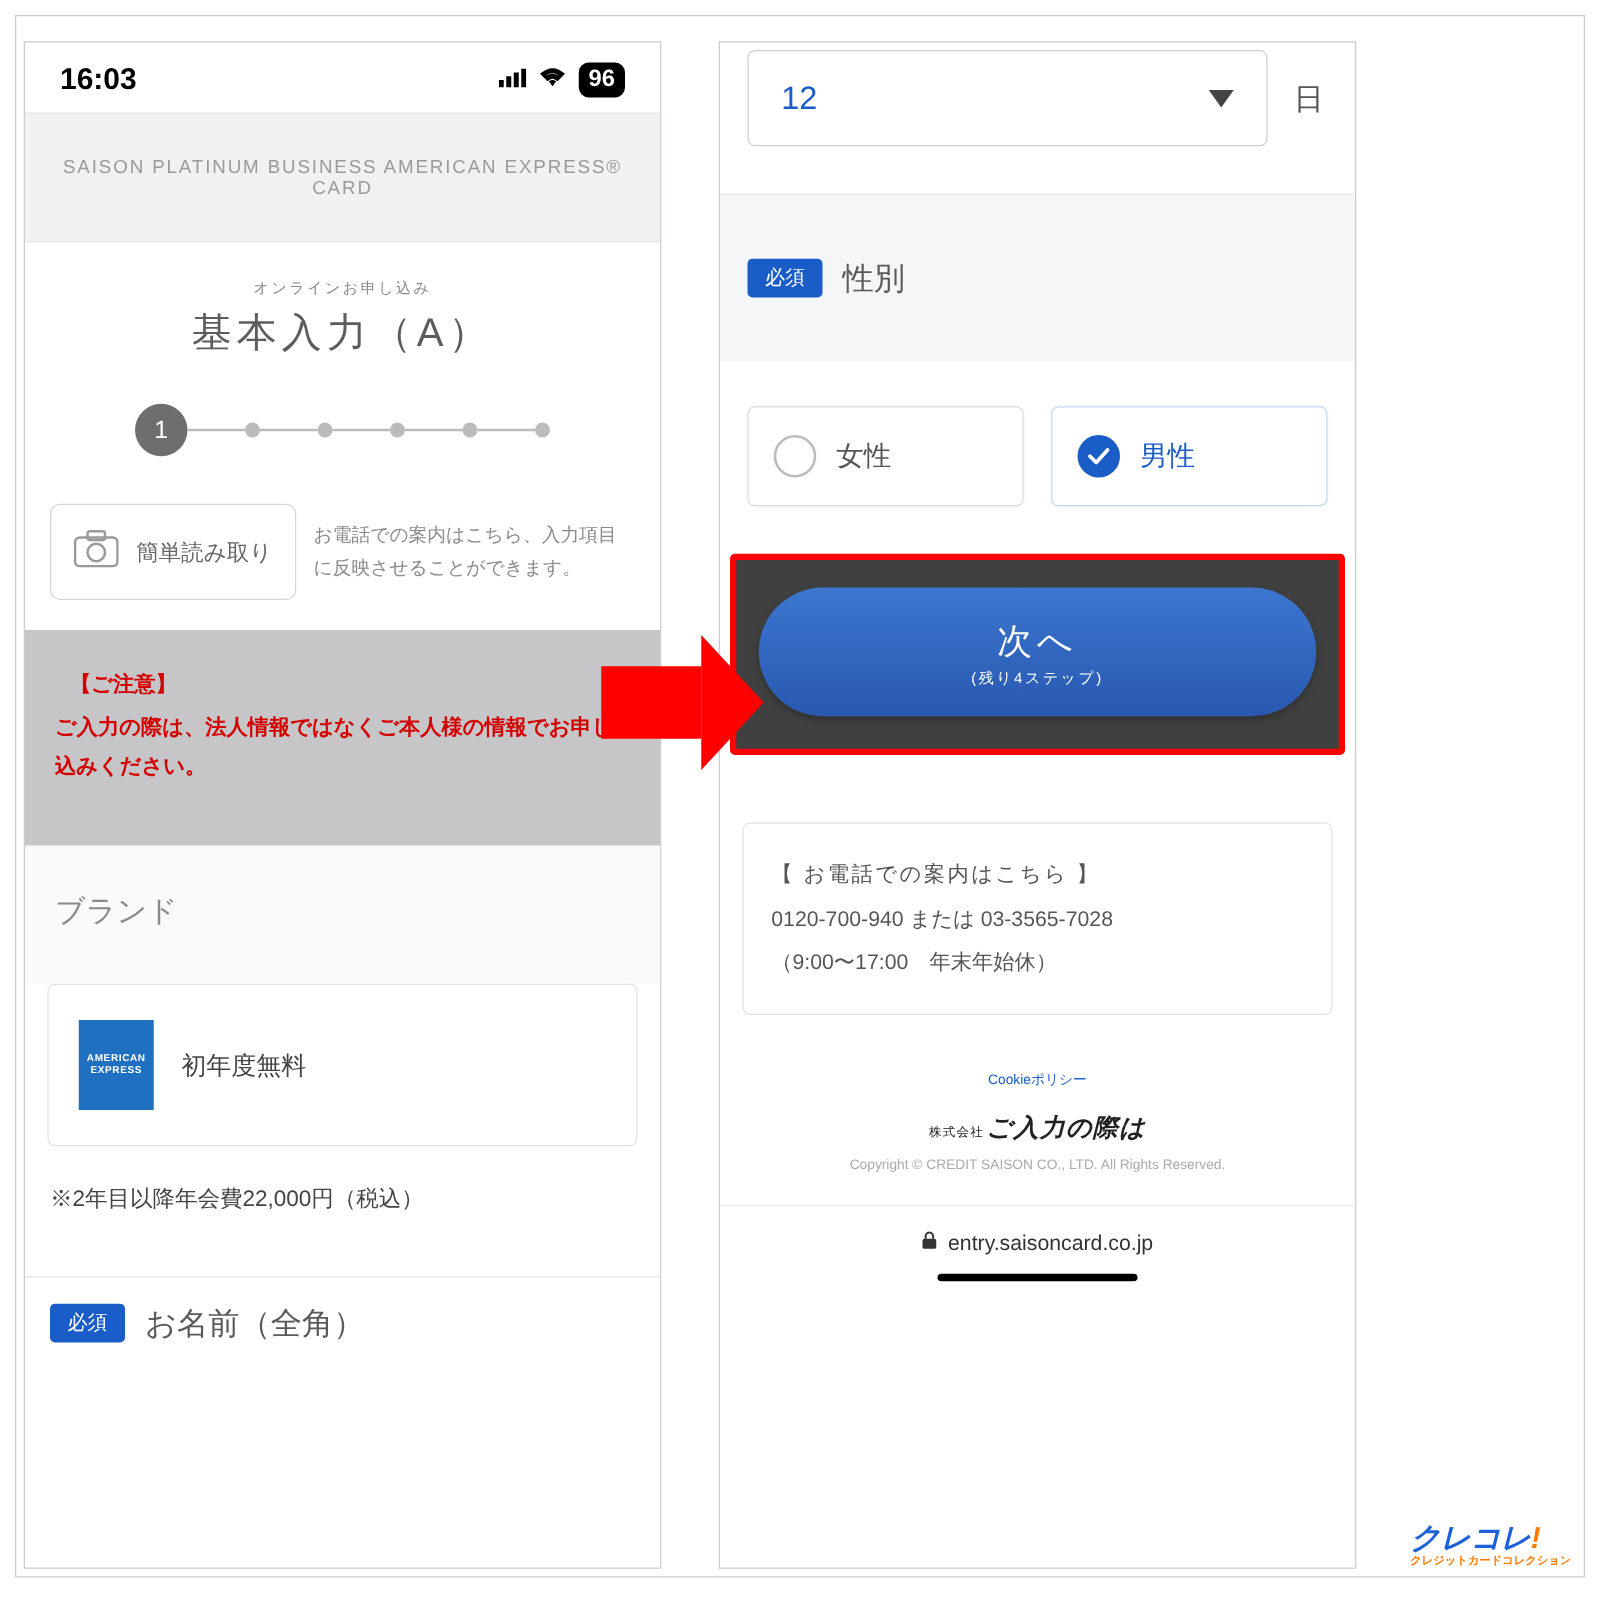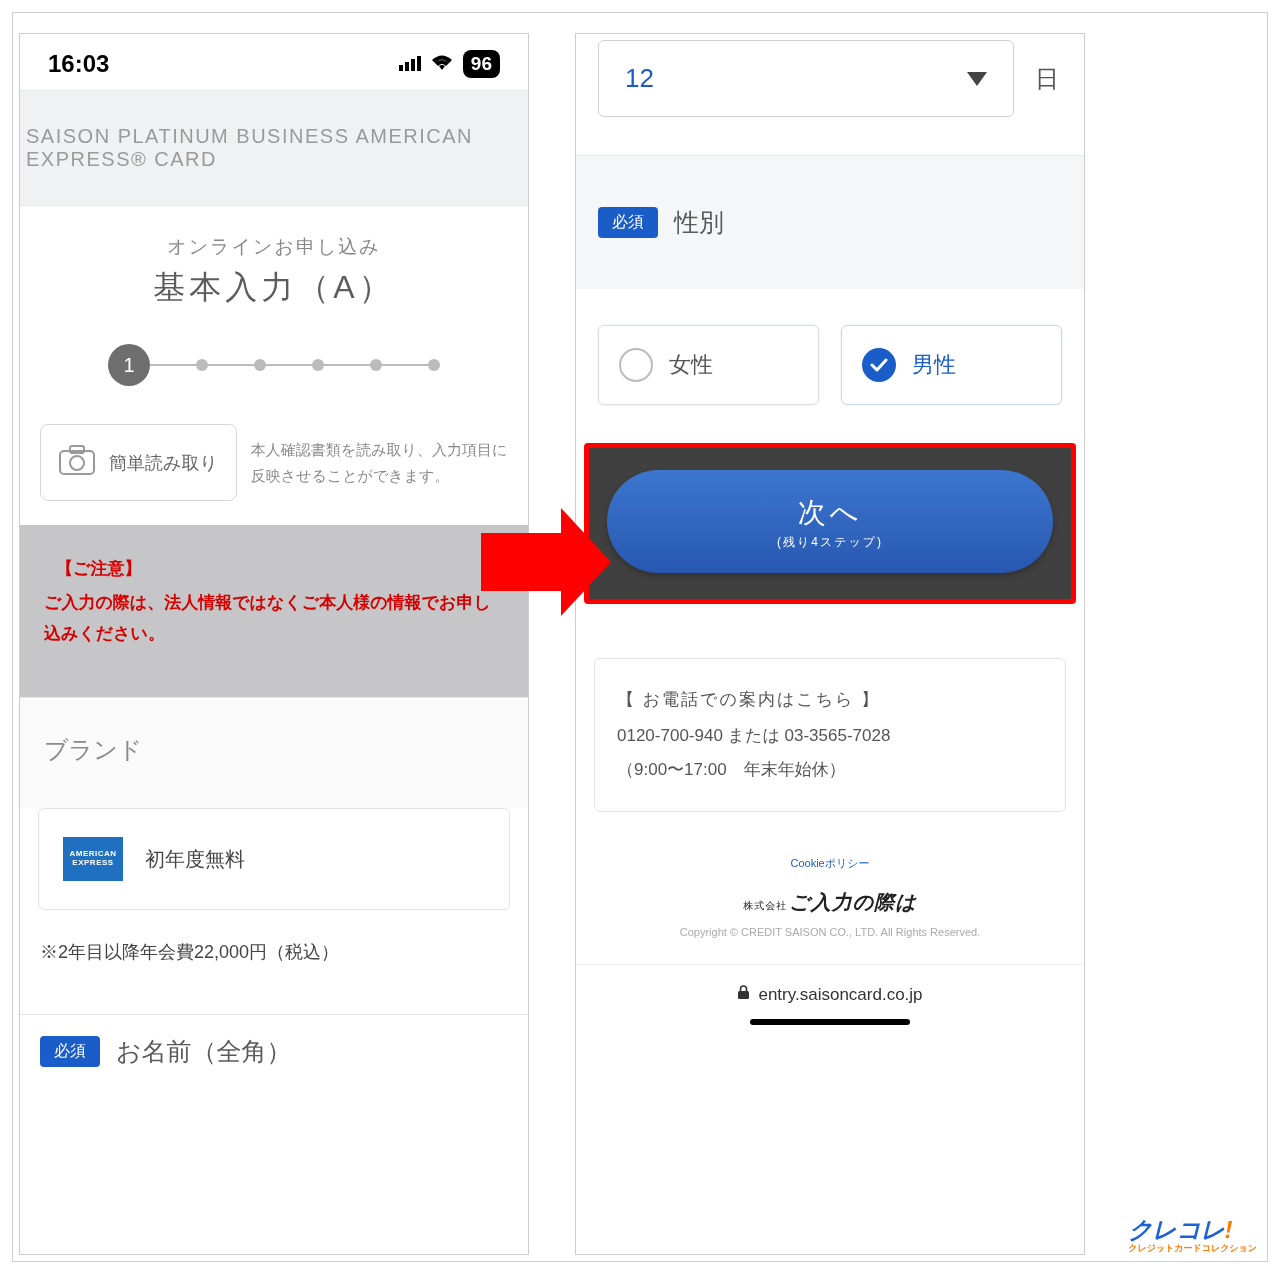--- a/index.html
+++ b/index.html
@@ -4,38 +4,38 @@
 <style>
 * { box-sizing: border-box; margin: 0; padding: 0; }
 body { font-family: -apple-system, "Hiragino Sans", "Hiragino Kaku Gothic ProN", Meiryo, sans-serif; background: #fff; width: 1280px; height: 1280px; position: relative; }
 .outer-frame { border: 1px solid #ccc; width: 1256px; height: 1250px; margin: 12px; display: flex; position: relative; background: #fff; }
 .phone { width: 510px; border: 1px solid #ccc; margin: 20px 6px 6px 6px; background: #fff; display: flex; flex-direction: column; overflow: hidden; }
 .phone.right { margin-left: 40px; }
 .status-bar { display: flex; justify-content: space-between; align-items: center; padding: 16px 28px 12px 28px; font-weight: 700; font-size: 24px; }
 .status-right { display: flex; align-items: center; gap: 10px; }
 .signal-icon, .wifi-icon { font-size: 20px; }
 .battery-badge { background: #000; color: #fff; border-radius: 8px; padding: 3px 8px; font-size: 19px; font-weight: 800; }
-.card-title-bar { background: #f0f1f2; color: #9a9a9a; font-size: 20px; letter-spacing: 1.5px; padding: 34px 6px; font-weight: 500; border-top: 1px solid #e6e6e6; border-bottom: 1px solid #e6e6e6; }
+.card-title-bar { background: #f0f1f2; color: #9a9a9a; font-size: 15px; letter-spacing: 1.5px; text-align: center; padding: 34px 6px; font-weight: 500; border-top: 1px solid #e6e6e6; border-bottom: 1px solid #e6e6e6; }
 .section-online { text-align: center; padding: 28px 10px 18px 10px; }
-.online-sub { color: #888; font-size: 19px; letter-spacing: 2px; margin-bottom: 6px; }
+.online-sub { color: #888; font-size: 12px; letter-spacing: 2px; margin-bottom: 6px; }
 .online-main { color: #5c5c5c; font-size: 32px; letter-spacing: 4px; font-weight: 500; }
 .stepper { display: flex; align-items: center; justify-content: center; gap: 0; margin: 16px 0 26px 0; }
 .step-dot { width: 12px; height: 12px; background: #bbb; border-radius: 50%; }
 .step-line { width: 46px; height: 2px; background: #bbb; }
 .step-current { width: 42px; height: 42px; border-radius: 50%; background: #6e6e6e; color: #fff; display: flex; align-items: center; justify-content: center; font-size: 20px; font-weight: 500; }
 .scan-row { display: flex; align-items: center; gap: 14px; padding: 12px 20px 24px 20px; }
 .scan-btn { border: 1px solid #d6d6d6; border-radius: 8px; padding: 20px 18px; display: flex; align-items: center; gap: 14px; color: #666; font-size: 18px; background: #fff; cursor: pointer; }
 .scan-desc { color: #8a8a8a; font-size: 15px; line-height: 1.7; flex: 1; }
 .camera-icon-svg { width: 36px; height: 30px; }
 .notice-box { background: #c6c6c8; margin: 0; padding: 32px 24px 48px 24px; }
 .notice-title { color: #d40000; font-weight: 700; font-size: 17px; margin-left: 12px; margin-bottom: 8px; }
 .notice-body { color: #d40000; font-weight: 700; font-size: 17px; line-height: 1.8; }
 .brand-header { color: #8a8a8a; font-size: 24px; padding: 36px 24px 42px 24px; border-top: 1px solid #e6e6e6; background: #fafafa; }
 .brand-box { border: 1px solid #e2e2e2; border-radius: 6px; margin: 0 18px 30px 18px; padding: 28px 24px 28px 24px; display: flex; align-items: center; gap: 22px; background: #fff; }
-.amex-logo { width: 60px; height: 44px; background: #1f70c1; display: flex; flex-direction: column; align-items: center; justify-content: center; color: #fff; font-size: 8px; font-weight: 700; line-height: 1.1; letter-spacing: 0.5px; }
+.amex-logo { width: 60px; height: 72px; background: #1f70c1; display: flex; flex-direction: column; align-items: center; justify-content: center; color: #fff; font-size: 8px; font-weight: 700; line-height: 1.1; letter-spacing: 0.5px; }
 .brand-text { color: #444; font-size: 20px; }
 .fee-note { color: #444; font-size: 18px; padding: 0 20px 50px 20px; }
 .field-header { display: flex; align-items: center; gap: 16px; padding: 20px 0 12px 20px; border-top: 1px solid #e6e6e6; }
 .req-badge { background: #1a5dc8; color: #fff; font-size: 16px; padding: 5px 14px; border-radius: 4px; }
 .field-label { color: #5a5a5a; font-size: 25px; }
 
 .select-row { display: flex; align-items: center; gap: 18px; padding: 0 22px 28px 22px; }
 .select-box { flex: 1; border: 1px solid #d0d0d0; border-radius: 6px; padding: 22px 26px; display: flex; justify-content: space-between; align-items: center; background: #fff; cursor: pointer; }
 .select-val { color: #1a5dc8; font-size: 26px; font-weight: 500; }
 .select-unit { color: #555; font-size: 24px; width: 30px; text-align: center; }
@@ -121,21 +121,21 @@
       <button class="scan-btn">
         <span>
           <svg class="camera-icon-svg" viewBox="0 0 36 30">
               <rect x="1" y="6" width="34" height="23" rx="4" fill="none" stroke="#999" stroke-width="2"></rect>
               <rect x="11" y="1" width="14" height="7" rx="2" fill="none" stroke="#999" stroke-width="2"></rect>
               <circle cx="18" cy="18" r="7" fill="none" stroke="#999" stroke-width="2"></circle>
             </svg>
         </span>
         <span>簡単読み取り</span>
       </button>
-      <div class="scan-desc">本人確認書類を読み取り、入力項目に反映させることができます。</div>
+      <div class="scan-desc">お電話での案内はこちら、入力項目に反映させることができます。</div>
     </div>
 
     <div class="notice-box">
       <div class="notice-title">【ご注意】</div>
       <div class="notice-body">ご入力の際は、法人情報ではなくご本人様の情報でお申し込みください。</div>
     </div>
 
     <div class="brand-header">ブランド</div>
 
     <div class="brand-box">

